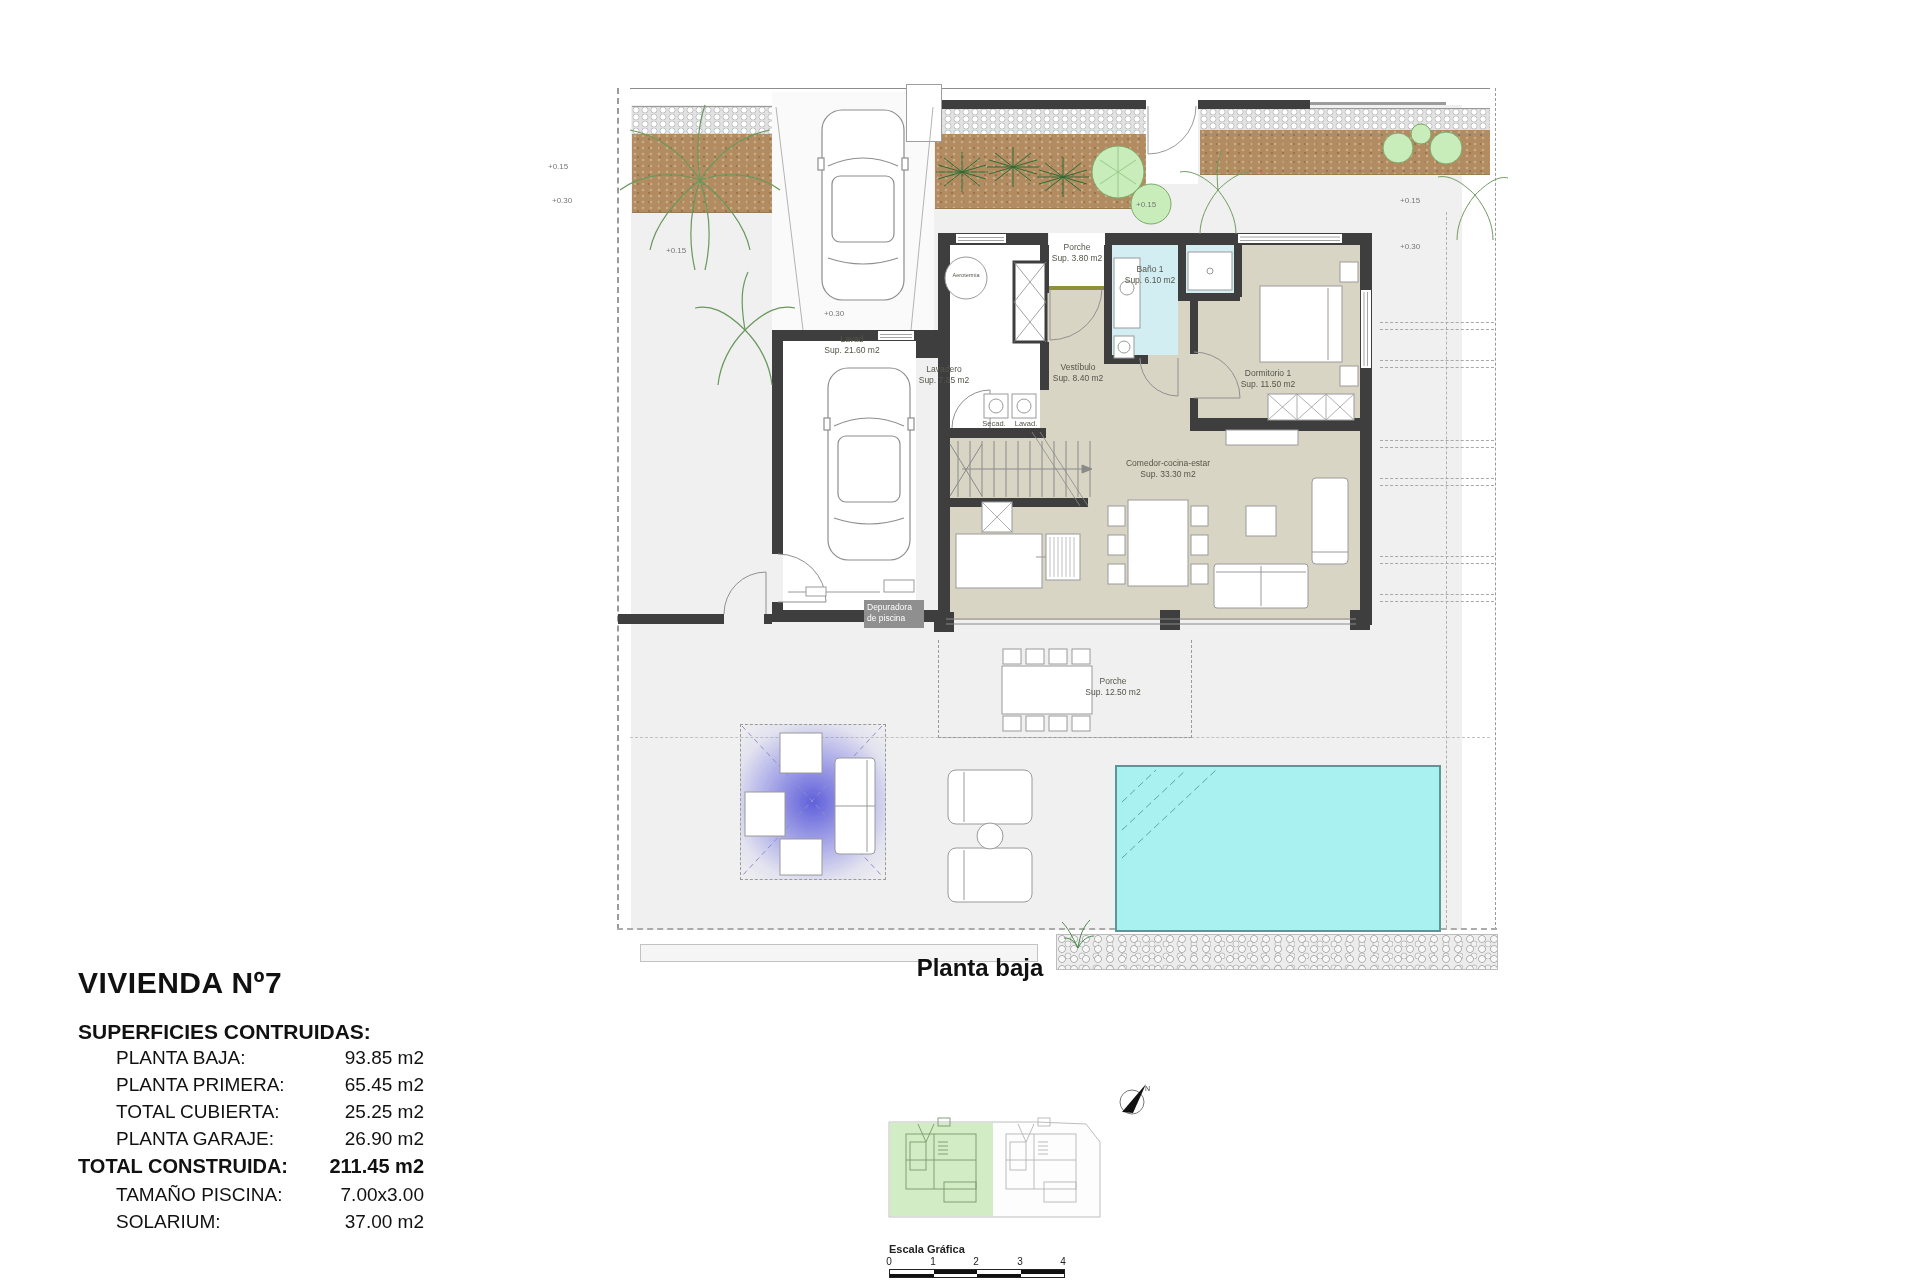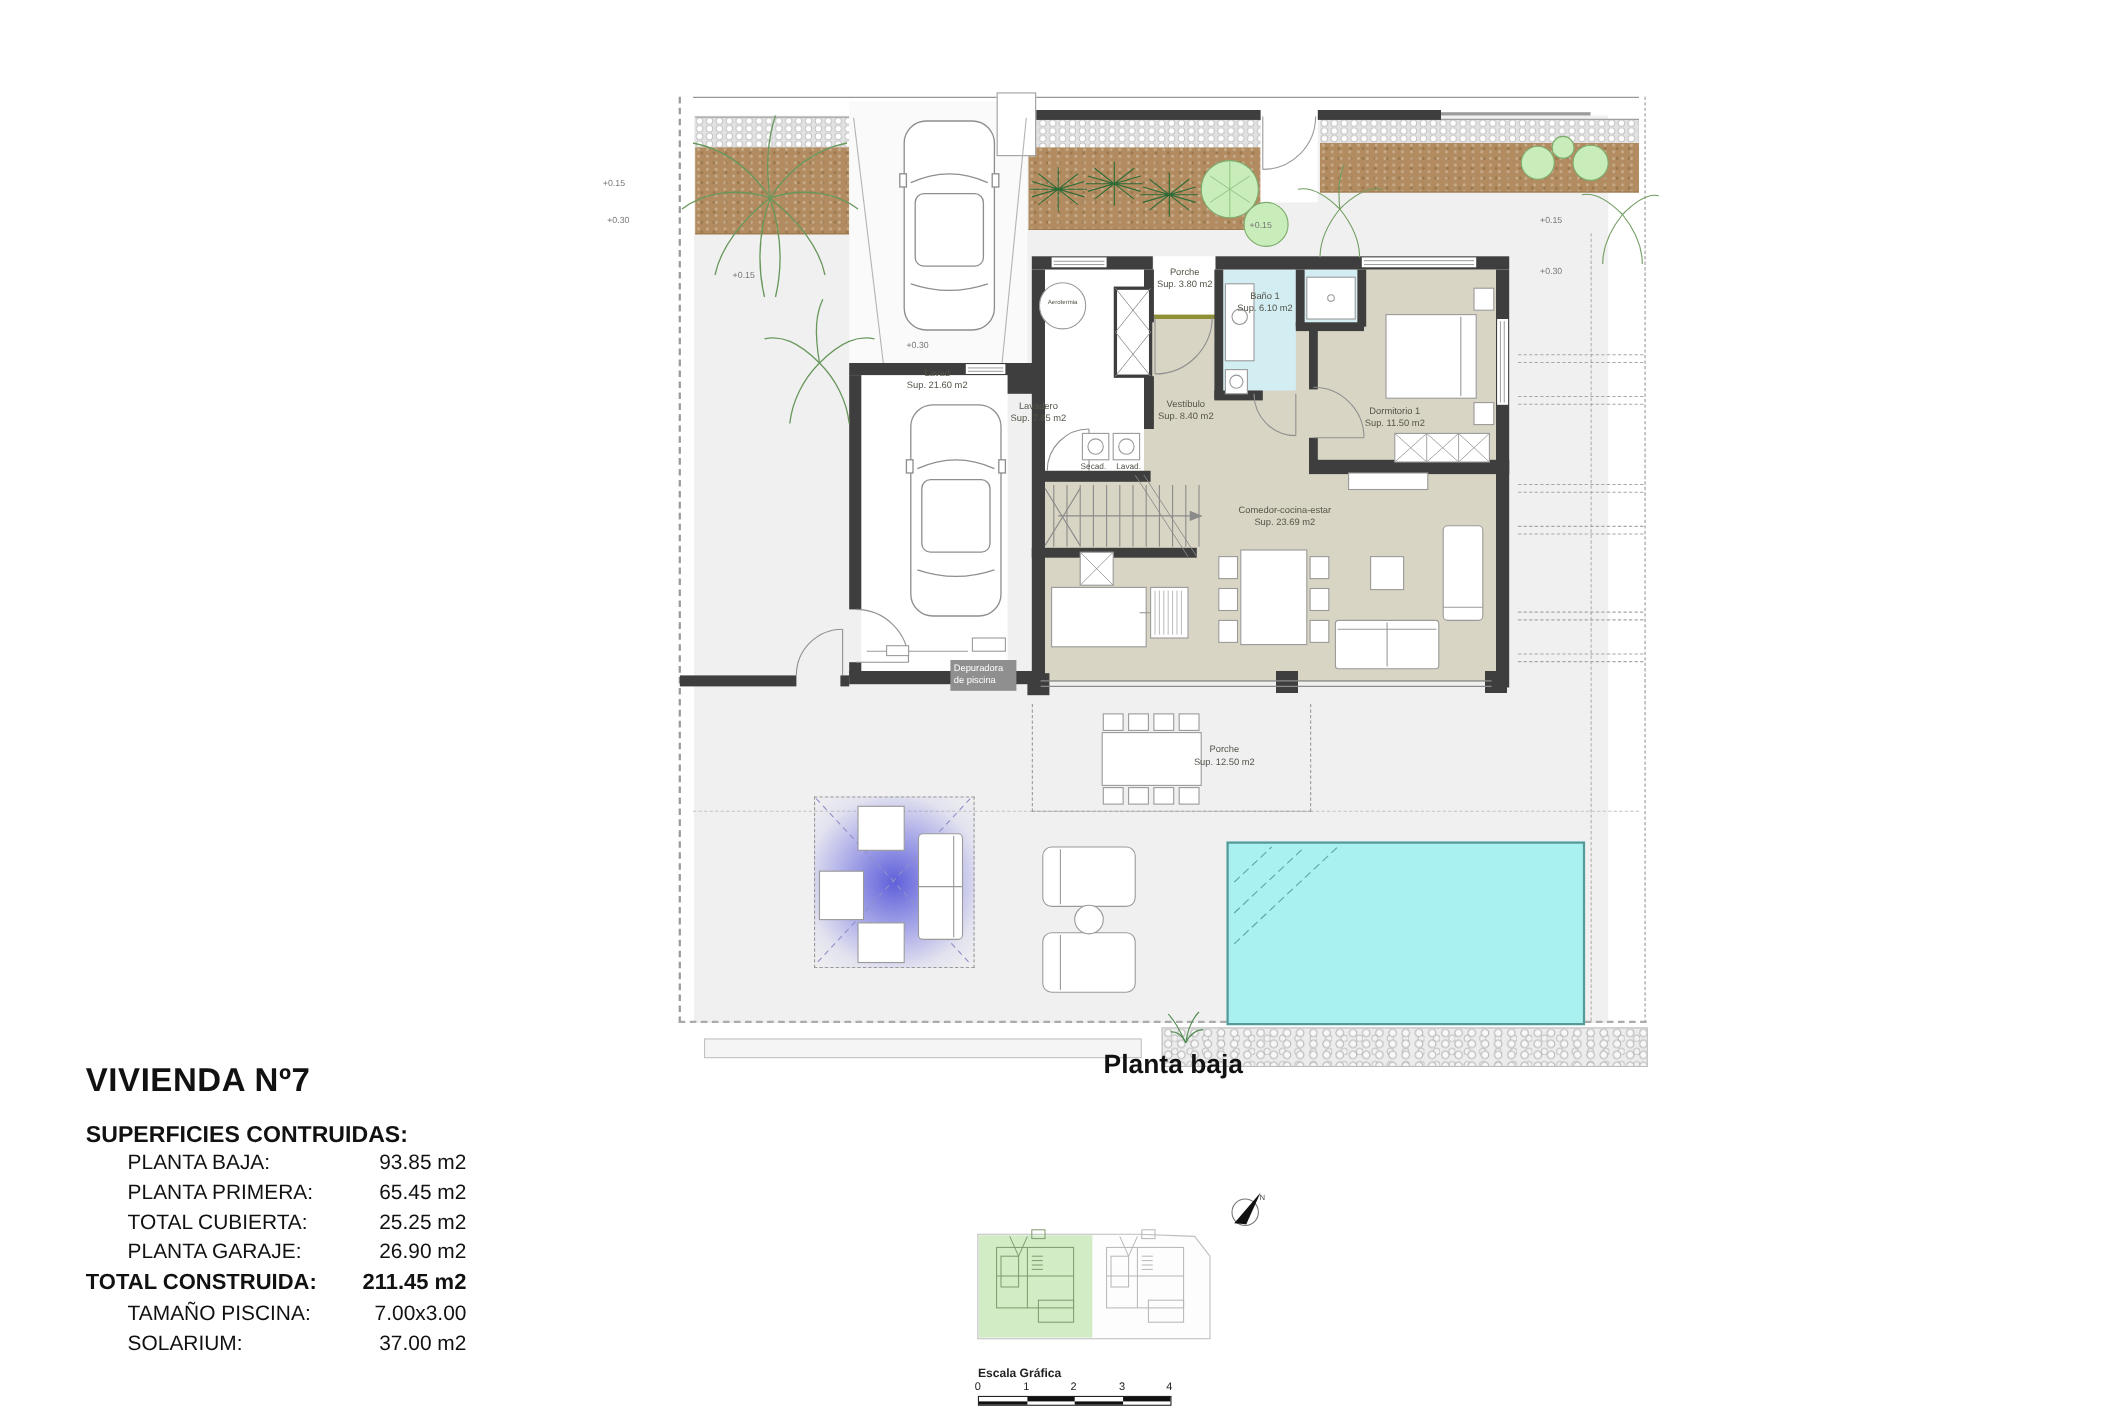--- a/index.html
+++ b/index.html
@@ -26,21 +26,21 @@
   .setback{position:absolute;height:6px;border-top:1px dashed #a8a8a8;border-bottom:1px dashed #a8a8a8;}
   
   #summary{position:absolute;left:78px;top:966px;width:346px;color:#111;}
   #summary .title{font-size:30px;font-weight:bold;letter-spacing:0.5px;margin-bottom:20px;}
   #summary .subtitle{font-size:21px;font-weight:bold;}
   .s-row{display:flex;font-size:19px;line-height:27px;}
   .s-row.indent{padding-left:38px;}
   .s-row.bold{font-weight:bold;font-size:20px;line-height:29px;}
   .s-v{margin-left:auto;}
   .s-row.parcel{margin-top:40px;}
-  #caption{position:absolute;left:830px;top:954px;width:300px;text-align:right;
+  #caption{position:absolute;left:830px;top:954px;width:300px;text-align:center;
       font-size:24px;font-weight:bold;color:#111;}
   .scale-num{position:absolute;transform:translateX(-50%);font-size:10px;color:#222;}
 </style>
 </head>
 <body>
 
 <div id="page">
 
   <div class="abs" style="left:617px;top:88px;width:880px;height:842px;background:#f0f0f0"></div>
   <div class="abs" style="left:617px;top:88px;width:880px;height:17px;background:#fff"></div>
@@ -360,21 +360,21 @@
   <div class="plan-label" style="left:1150px;top:264px">
     <span>Baño 1</span>
     <span>Sup. 6.10 m2</span>
   </div>
   <div class="plan-label" style="left:1268px;top:368px">
     <span>Dormitorio 1</span>
     <span>Sup. 11.50 m2</span>
   </div>
   <div class="plan-label" style="left:1168px;top:458px">
     <span>Comedor-cocina-estar</span>
-    <span>Sup. 23.69 m2</span>
+    <span>Sup. 33.30 m2</span>
   </div>
   <div class="plan-label" style="left:1113px;top:676px">
     <span>Porche</span>
     <span>Sup. 12.50 m2</span>
   </div>
   <div class="plan-label" style="left:994px;top:419px;font-size:7.5px">
     <span>Secad.</span>
   </div>
   <div class="plan-label" style="left:1026px;top:419px;font-size:7.5px">
     <span>Lavad.</span>

